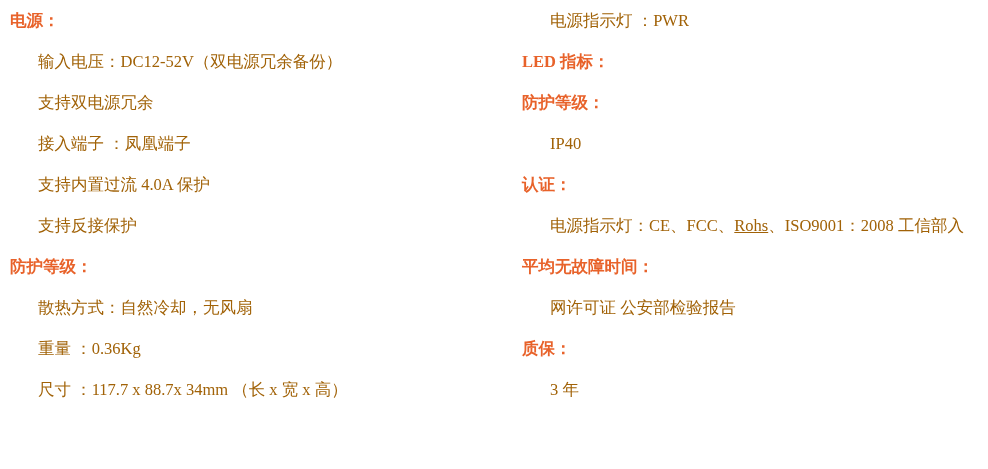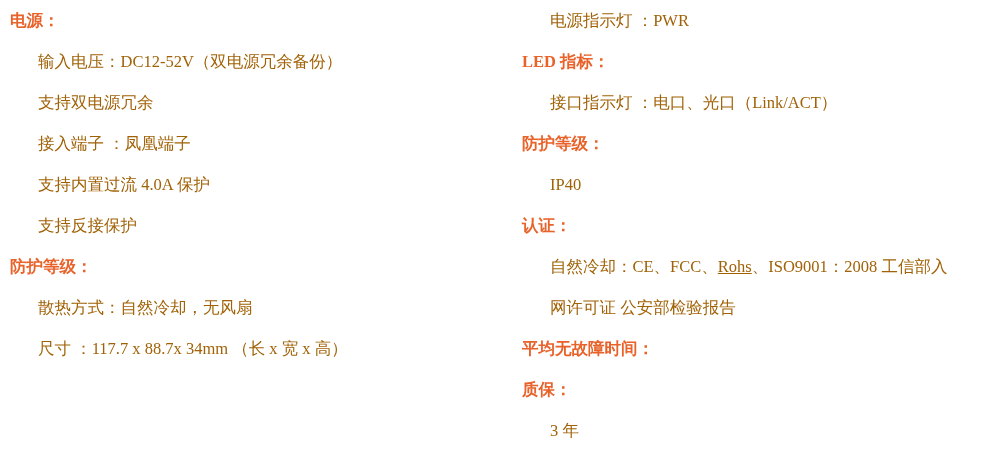--- a/index.html
+++ b/index.html
@@ -60,32 +60,32 @@
 
   <div class="col col-left">
     <div class="row heading">电源：</div>
     <div class="row body-line">输入电压：DC12-52V（双电源冗余备份）</div>
     <div class="row body-line">支持双电源冗余</div>
     <div class="row body-line">接入端子 ：凤凰端子</div>
     <div class="row body-line">支持内置过流 4.0A 保护</div>
     <div class="row body-line">支持反接保护</div>
     <div class="row heading">防护等级：</div>
     <div class="row body-line">散热方式：自然冷却，无风扇</div>
+    <div class="row body-line">重量 ：0.36Kg</div>
     <div class="row body-line">尺寸 ：117.7 x 88.7x 34mm （长 x 宽 x 高）</div>
   </div>
 
   <div class="col col-right">
     <div class="row body-line">电源指示灯 ：PWR</div>
     <div class="row heading">LED 指标：</div>
-    <div class="row body-line">接口指示灯 ：电口、光口（Link/ACT）</div>
     <div class="row heading">防护等级：</div>
     <div class="row body-line">IP40</div>
     <div class="row heading">认证：</div>
     <div class="row body-line">
-      <span>自然冷却：CE、FCC、</span><span class="u">Rohs</span><span>、ISO9001：2008  工信部入</span>
+      <span>电源指示灯：CE、FCC、</span><span class="u">Rohs</span><span>、ISO9001：2008  工信部入</span>
     </div>
+    <div class="row heading">平均无故障时间：</div>
     <div class="row body-line">网许可证  公安部检验报告</div>
-    <div class="row heading">平均无故障时间：</div>
     <div class="row heading">质保：</div>
     <div class="row body-line">3 年</div>
   </div>
 
 </div>
 
 </body></html>

